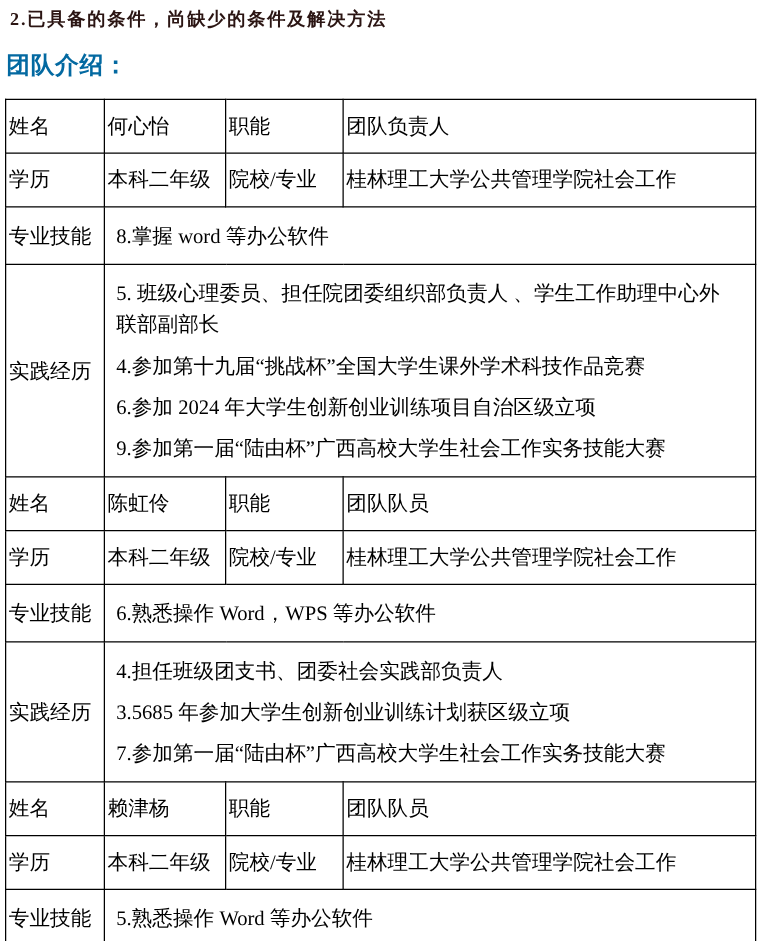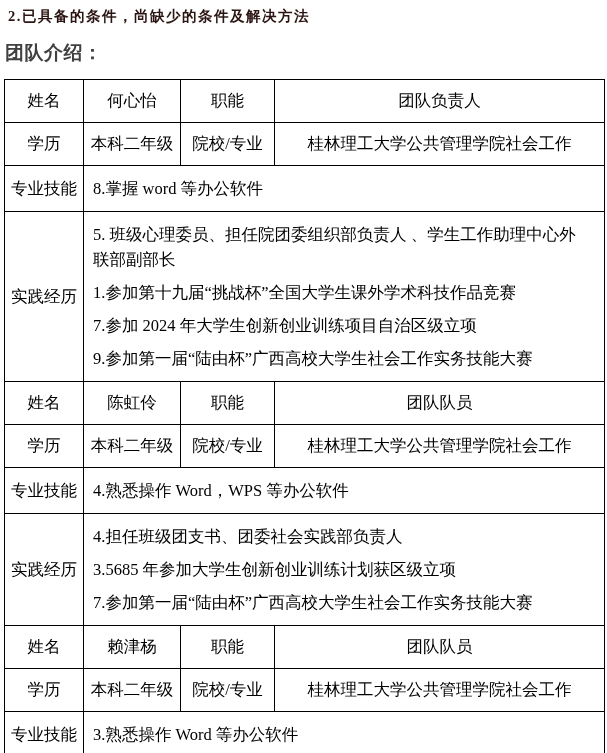--- a/index.html
+++ b/index.html
@@ -28,36 +28,36 @@
     letter-spacing: 1.5px;
     color: #2b1513;
     font-family: "Liberation Serif", "DejaVu Serif", serif;
   }
   .team-heading {
     margin: 15px 0 0 5px;
     font-size: 19px;
     line-height: 24px;
     font-weight: bold;
     letter-spacing: 0.5px;
-    color: #404040;
+    color: #0369a1;
   }
   table.team-table {
     border-collapse: collapse;
     table-layout: fixed;
     width: 600px;
     margin: 14px 0 0 4px;
   }
   table.team-table td {
     border: 1px solid #000000;
     font-size: 16.5px;
     overflow: hidden;
   }
   tr.fields { height: 43px; }
   td.label-cell, td.value-cell {
-    text-align: center;
+    text-align: left;
     vertical-align: middle;
     padding: 0 2px;
   }
   td.block-cell {
     text-align: left;
     vertical-align: middle;
     padding: 10px 20px 10px 9px;
   }
   td.block-cell .item {
     line-height: 25px;
@@ -96,41 +96,41 @@
         <tr class="block">
           <td class="label-cell">专业技能</td>
           <td colspan="3" class="block-cell">
             <div class="item">8.掌握 word 等办公软件</div>
           </td>
         </tr>
         <tr class="block">
           <td class="label-cell">实践经历</td>
           <td colspan="3" class="block-cell">
             <div class="item">5. 班级心理委员、担任院团委组织部负责人 、学生工作助理中心外联部副部长</div>
-            <div class="item">1.参加第十九届“挑战杯”全国大学生课外学术科技作品竞赛</div>
-            <div class="item">7.参加 2024 年大学生创新创业训练项目自治区级立项</div>
+            <div class="item">4.参加第十九届“挑战杯”全国大学生课外学术科技作品竞赛</div>
+            <div class="item">6.参加 2024 年大学生创新创业训练项目自治区级立项</div>
             <div class="item">9.参加第一届“陆由杯”广西高校大学生社会工作实务技能大赛</div>
           </td>
         </tr>
         <tr class="fields">
           <td class="label-cell">姓名</td>
           <td class="value-cell">陈虹伶</td>
           <td class="label-cell">职能</td>
           <td class="value-cell">团队队员</td>
         </tr>
         <tr class="fields">
           <td class="label-cell">学历</td>
           <td class="value-cell">本科二年级</td>
           <td class="label-cell">院校/专业</td>
           <td class="value-cell">桂林理工大学公共管理学院社会工作</td>
         </tr>
         <tr class="block">
           <td class="label-cell">专业技能</td>
           <td colspan="3" class="block-cell">
-            <div class="item">4.熟悉操作 Word，WPS 等办公软件</div>
+            <div class="item">6.熟悉操作 Word，WPS 等办公软件</div>
           </td>
         </tr>
         <tr class="block">
           <td class="label-cell">实践经历</td>
           <td colspan="3" class="block-cell">
             <div class="item">4.担任班级团支书、团委社会实践部负责人</div>
             <div class="item">3.5685 年参加大学生创新创业训练计划获区级立项</div>
             <div class="item">7.参加第一届“陆由杯”广西高校大学生社会工作实务技能大赛</div>
           </td>
         </tr>
@@ -142,18 +142,18 @@
         </tr>
         <tr class="fields">
           <td class="label-cell">学历</td>
           <td class="value-cell">本科二年级</td>
           <td class="label-cell">院校/专业</td>
           <td class="value-cell">桂林理工大学公共管理学院社会工作</td>
         </tr>
         <tr class="block">
           <td class="label-cell">专业技能</td>
           <td colspan="3" class="block-cell">
-            <div class="item">3.熟悉操作 Word 等办公软件</div>
+            <div class="item">5.熟悉操作 Word 等办公软件</div>
           </td>
         </tr>
       </tbody>
   </table>
 </div>
 
 </body></html>

